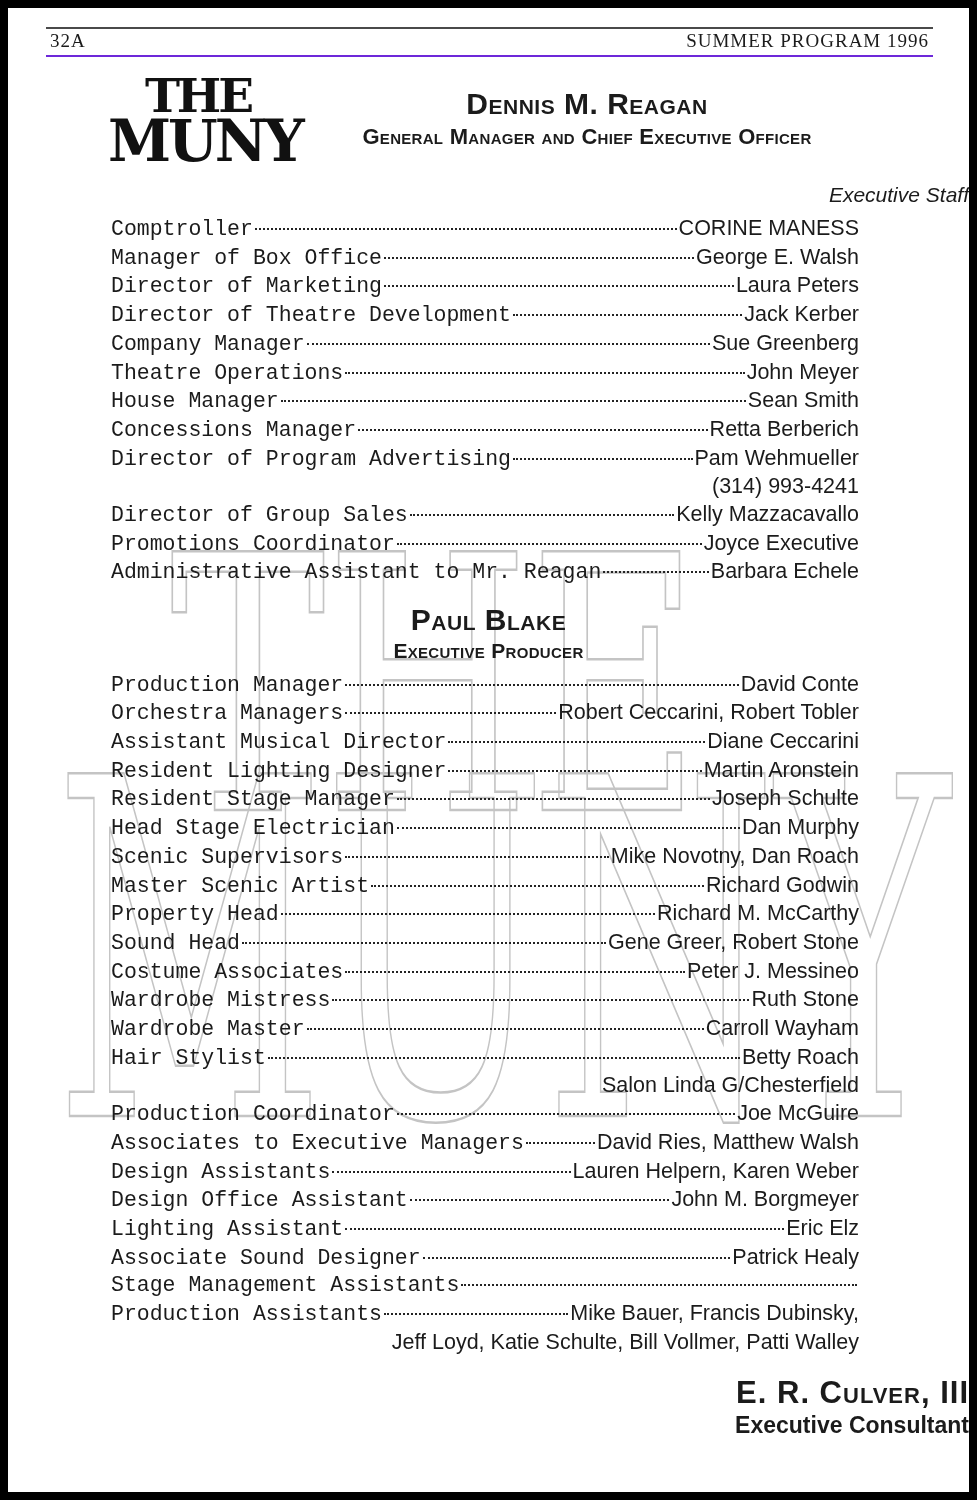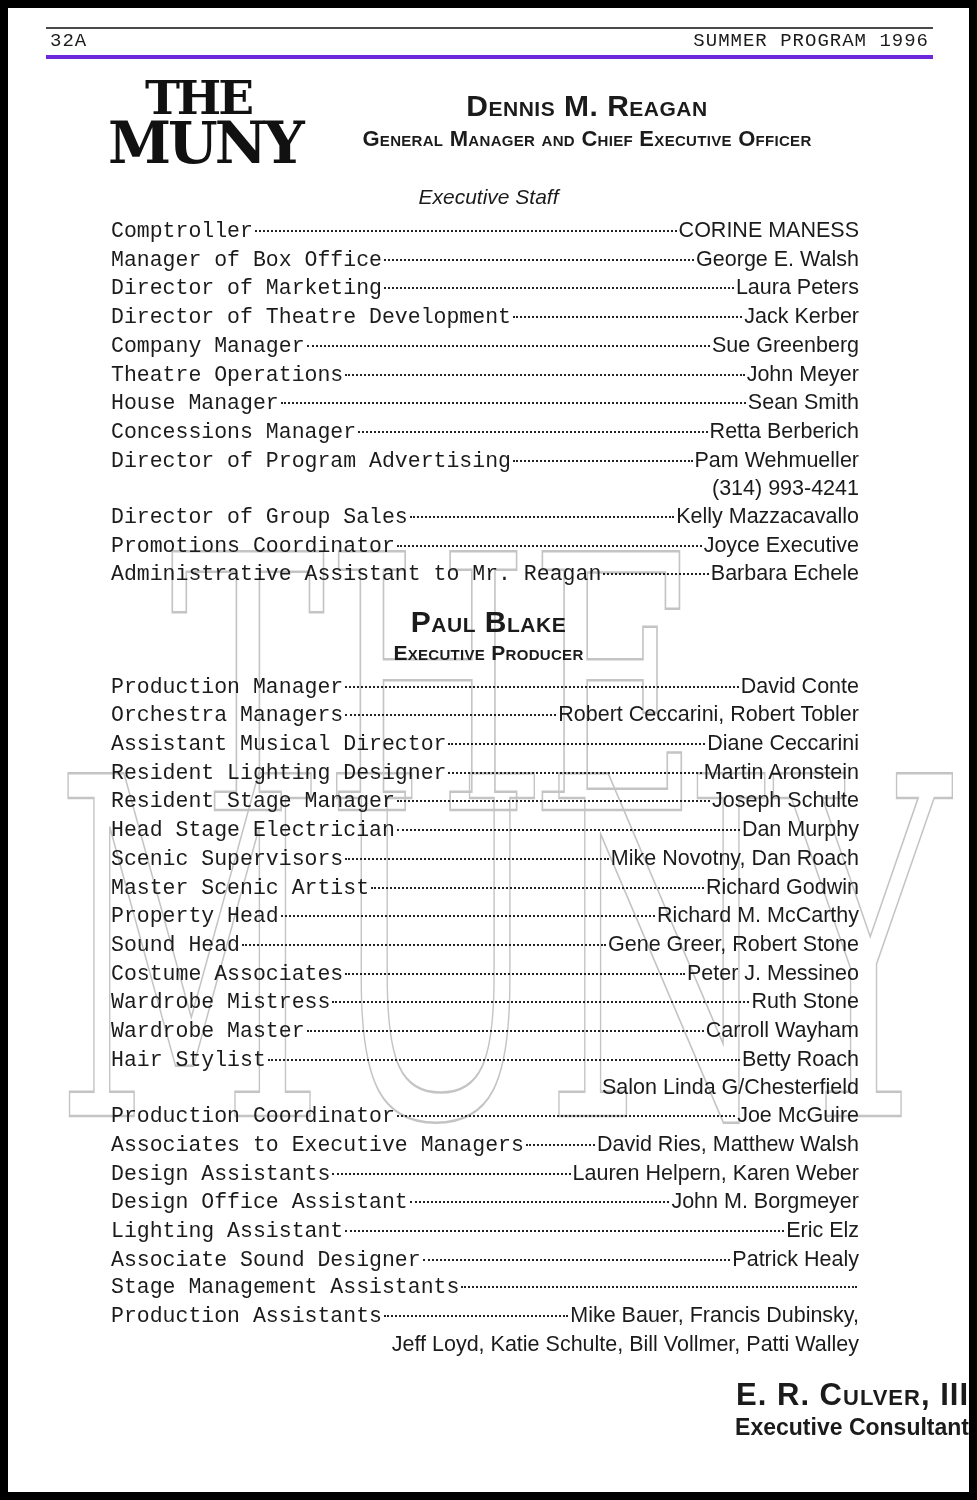--- a/index.html
+++ b/index.html
@@ -17,23 +17,23 @@
   }
   .watermark{
     position:absolute;left:0;top:0;z-index:0;pointer-events:none;
   }
   .content{position:relative;z-index:1;}
 
   
   .topbar{
     margin:19px 36px 0 38px;
     border-top:2px solid #4a4a4a;
-    border-bottom:4px solid #6d28d9;
+    border-bottom:2px solid #6d28d9;
     display:flex;justify-content:space-between;align-items:center;
-    font-family:Liberation Mono, monospace;
+    font-family:Liberation Serif, serif;
     font-size:19px;letter-spacing:1px;
     padding:1px 4px 3px 4px;
   }
 
   
   .masthead{display:flex;margin:20px 38px 0 38px;height:94px;overflow:visible;}
   .logo{
     margin-left:62px;width:180px;text-align:center;
     font-family:"DejaVu Serif",serif;font-weight:700;color:#111;
     line-height:.82;
@@ -44,21 +44,21 @@
   .person-name{
     font-size:30px;font-weight:700;font-variant:small-caps;
     letter-spacing:.5px;line-height:1.1;
   }
   .person-title{
     font-size:22px;font-weight:700;font-variant:small-caps;
     letter-spacing:.3px;margin-top:4px;
   }
 
   .list-title{
-    text-align:center;font-style:italic;font-size:21px;margin-top:12px;
+    text-align:right;font-style:italic;font-size:21px;margin-top:12px;
   }
 
   
   .staff-list{
     margin:8px 110px 0 103px;
     font-size:21.5px;line-height:27.7px;
   }
   .row{display:flex;align-items:baseline;}
   .role{white-space:nowrap;font-family:Liberation Mono, monospace;}
   .leader{flex:1;position:relative;min-width:10px;}

